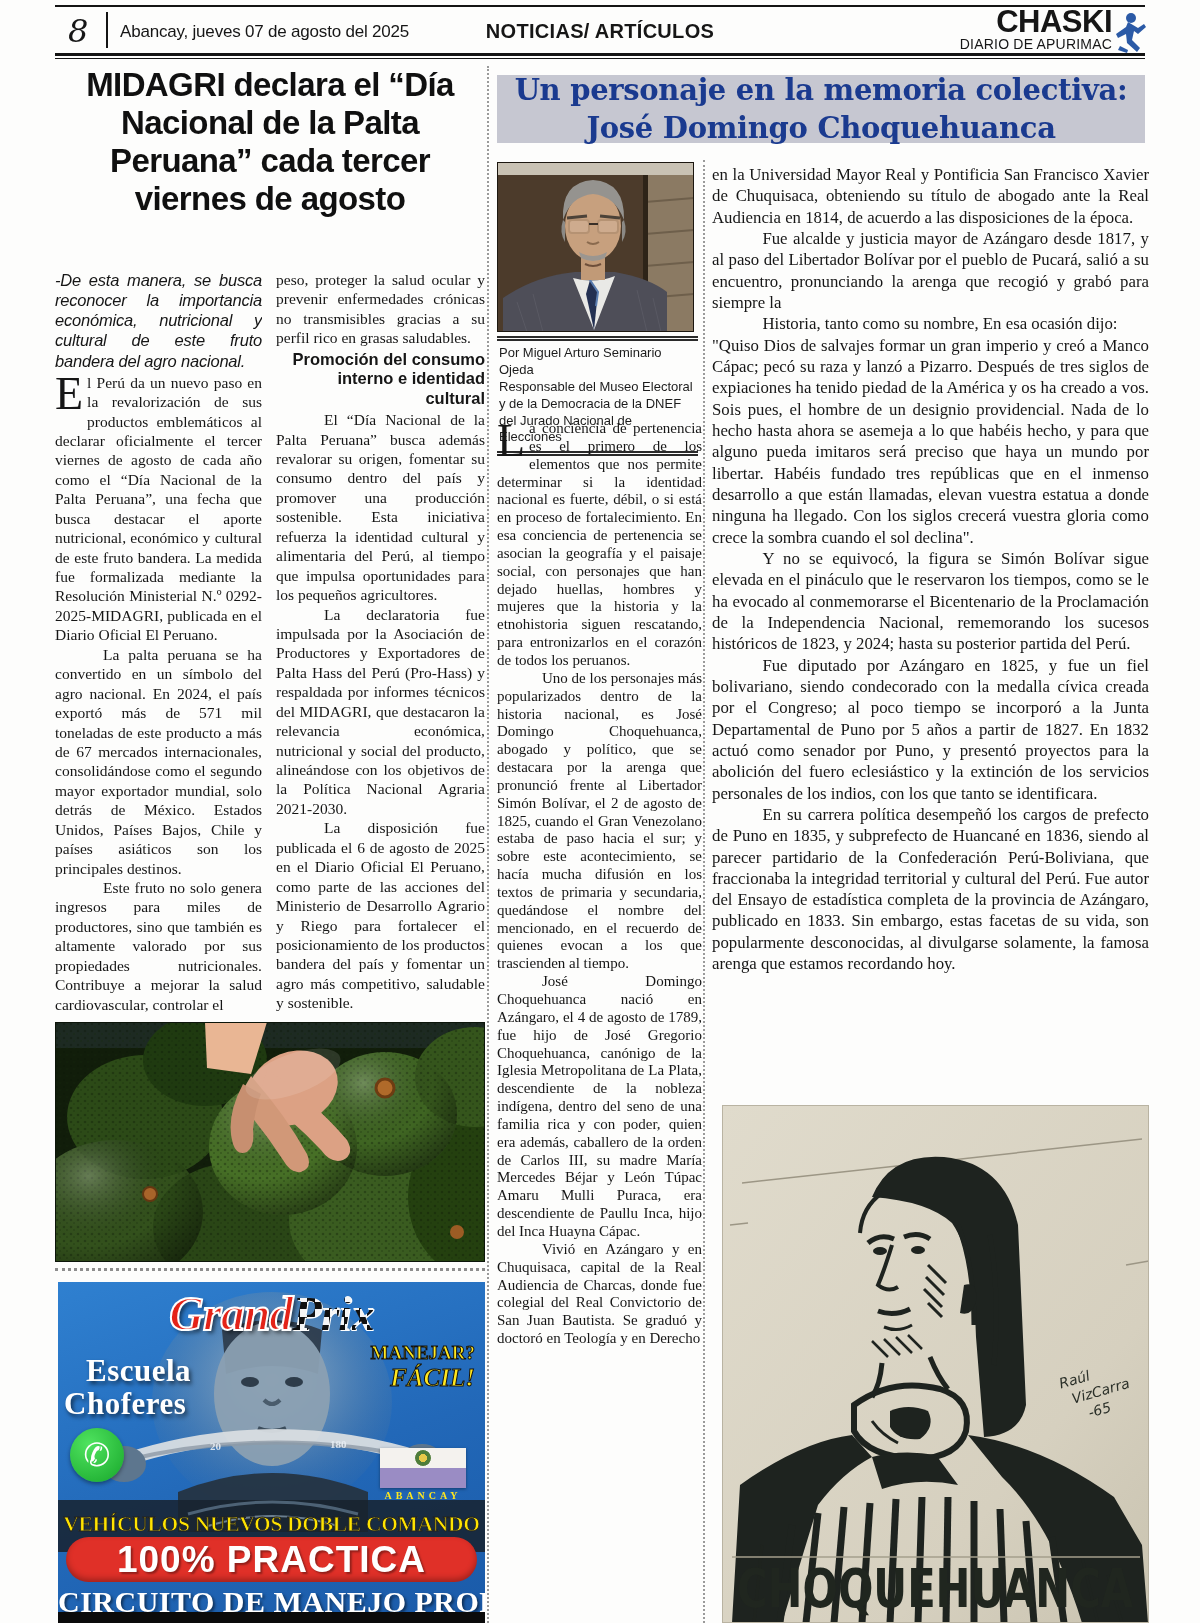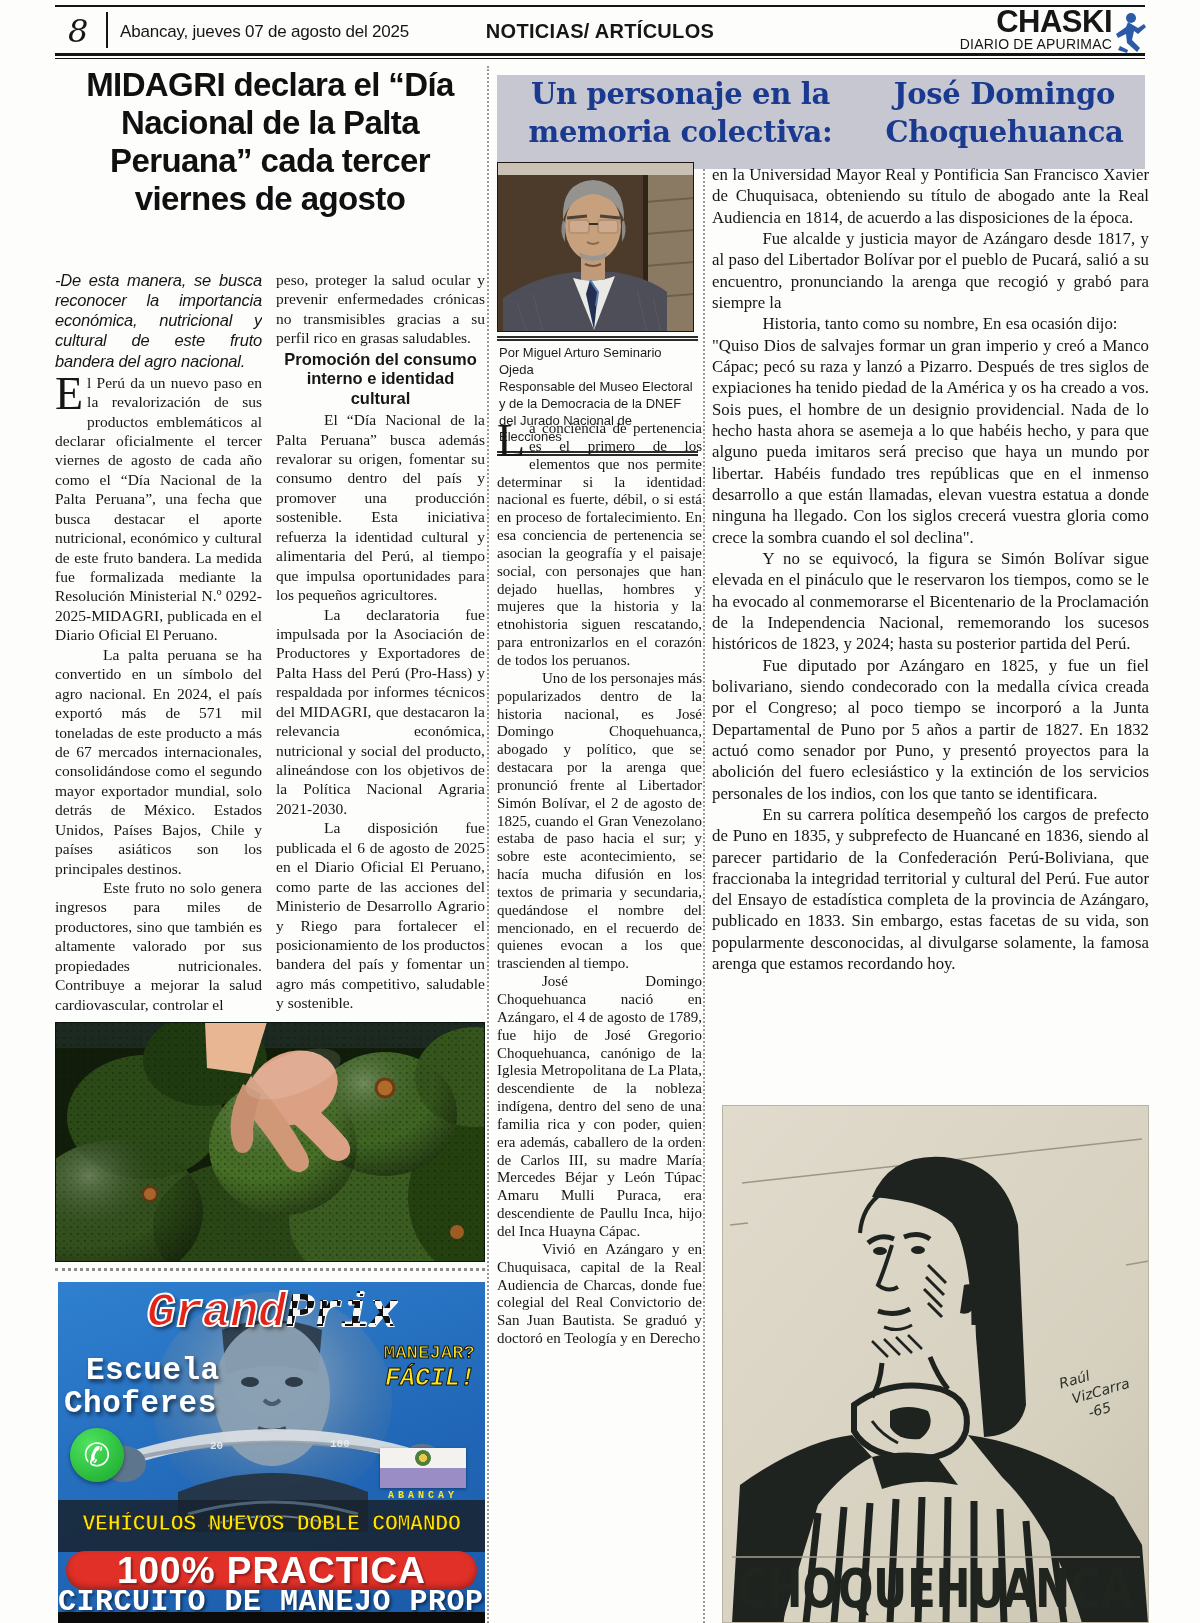--- a/index.html
+++ b/index.html
@@ -24,46 +24,46 @@
            font:700 33px/38px "Liberation Sans",sans-serif;letter-spacing:-.6px;color:#101010;}
   .col{position:absolute;top:228px;font-size:15.5px;line-height:1.255;text-align:justify;
        overflow:hidden;height:792px;hyphens:auto;margin-top:42px;}
   .col-1{left:55px;width:207px;}
   .col-2{left:276px;width:209px;}
   .col p{margin:0;}
   .col p.ind{text-indent:3.1em;}
   .lede{font:italic 400 16.5px/1.22 "Liberation Sans",sans-serif;letter-spacing:-.2px;margin:0 0 2px 0 !important;}
   .dropcap{float:left;font-family:"Liberation Serif",serif;font-size:46px;line-height:.8;
            padding:3px 4px 0 0;}
-  .subhead{font:700 16.5px/1.18 "Liberation Sans",sans-serif;text-align:center;margin:2px 0 2px 0 !important;}
+  .subhead{font:700 16.5px/1.18 "Liberation Sans",sans-serif;text-align:right;margin:2px 0 2px 0 !important;}
 
   
   .vdot{position:absolute;width:0;border-left:2px dotted #9a9a9a;}
   .hdot{position:absolute;height:0;border-top:3px dotted #8d8d8d;}
 
   
-  .r-titlebox{position:absolute;left:497px;top:75px;width:648px;height:94px;background:#c6c7d1;
-              display:flex;flex-direction:row;justify-content:center;text-align:center;}
+  .r-titlebox{position:absolute;left:497px;top:75px;width:648px;height:68px;background:#c6c7d1;
+              display:flex;flex-direction:column;justify-content:center;text-align:center;}
   .r-titlebox div{font:700 29px/38px "DejaVu Serif",serif;color:#1a3a8f;letter-spacing:-.3px;}
   .caption{position:absolute;left:497px;top:336px;width:197px;border-top:5px double #2a2a2a;
            border-bottom:5px double #2a2a2a;padding:4px 2px 5px 2px;
            font:400 13px/1.3 "Liberation Sans",sans-serif;color:#1c1c1c;}
   .mid-col{position:absolute;left:497px;top:420px;width:205px;height:1200px;overflow:hidden;
            font-size:15px;line-height:1.19;text-align:justify;hyphens:auto;}
   .mid-col p{margin:0;}
   .mid-col p.ind{text-indent:3em;}
   .r-col{position:absolute;left:712px;top:164px;width:437px;height:930px;overflow:hidden;
          font-size:16.8px;line-height:1.27;text-align:justify;hyphens:auto;}
   .r-col p{margin:0;}
   .r-col p.ind{text-indent:3em;}
 
   
   .ad{position:absolute;left:58px;top:1282px;width:427px;height:341px;overflow:hidden;
       background:linear-gradient(160deg,#2f80d0 0%,#2268b8 55%,#1a5aa8 100%);}
-  .ad .txt{position:absolute;z-index:3;font-family:Liberation Mono, monospace;}
+  .ad .txt{position:absolute;z-index:3;font-family:Liberation Serif, serif;}
   .gp{top:4px;left:0;right:0;text-align:center;font-style:italic;font-weight:700;font-size:48px;
       letter-spacing:-1px;white-space:nowrap;}
   .gp .grand{color:#e42318;-webkit-text-stroke:2px #fff;text-shadow:3px 3px 4px rgba(0,0,0,.55);}
   .gp .prix{background:repeating-conic-gradient(#101010 0% 25%,#f5f5f5 0% 50%) 0 0/15px 15px;
             -webkit-background-clip:text;background-clip:text;color:transparent;
             -webkit-text-fill-color:transparent;filter:drop-shadow(1px 1px 0 #fff);}
   .school{top:72px;left:14px;color:#fff;font-weight:700;font-size:31px;line-height:33px;
           text-shadow:2px 3px 4px rgba(0,0,0,.6);letter-spacing:.5px;}
   .school .l2{margin-left:-8px;}
   .manejar{top:60px;right:10px;color:#ffe71e;font-weight:700;font-size:19px;
@@ -80,21 +80,21 @@
   .flag{position:absolute;z-index:3;left:322px;top:166px;width:86px;height:40px;
         box-shadow:0 1px 3px rgba(0,0,0,.4);}
   .flag .top{height:50%;background:#f4f2ee;position:relative;}
   .flag .bottom{height:50%;background:#9a8cc4;}
   .flag .crest{position:absolute;left:50%;top:2px;transform:translateX(-50%);width:16px;height:16px;
         background:radial-gradient(circle,#e8c94a 0 35%,#4f7d3a 36% 70%,transparent 71%);border-radius:50%;}
   .abancay{top:208px;left:322px;width:86px;text-align:center;color:#ffe71e;font-weight:700;
            font-size:10px;letter-spacing:4px;}
   .vehiculos{top:230px;left:0;right:0;text-align:center;color:#ffe400;font-weight:700;font-size:21.5px;
              -webkit-text-stroke:.8px #222;white-space:nowrap;letter-spacing:-.3px;}
-  .practica-box{position:absolute;z-index:3;left:8px;right:8px;top:269px;height:39px;background:#e03028;
+  .practica-box{position:absolute;z-index:3;left:8px;right:8px;top:255px;height:45px;background:#e03028;
                 border-radius:24px;display:flex;align-items:center;justify-content:center;
                 box-shadow:inset 0 -3px 6px rgba(0,0,0,.3);}
   .practica-box span{font-family:"Liberation Sans",sans-serif;color:#fff;font-weight:700;font-size:37px;
                 letter-spacing:1px;text-shadow:2px 2px 2px rgba(0,0,0,.35);}
   .circuito{top:303px;left:0;right:0;text-align:center;color:#fff;font-weight:700;font-size:30px;
             letter-spacing:.5px;text-shadow:2px 2px 3px rgba(0,0,0,.5);white-space:nowrap;}
   .ad-blackbar{position:absolute;z-index:3;left:0;right:0;bottom:0;height:11px;background:#0b0b0b;}
   .ad-art{position:absolute;inset:0;z-index:1;}
 </style>
 </head>

